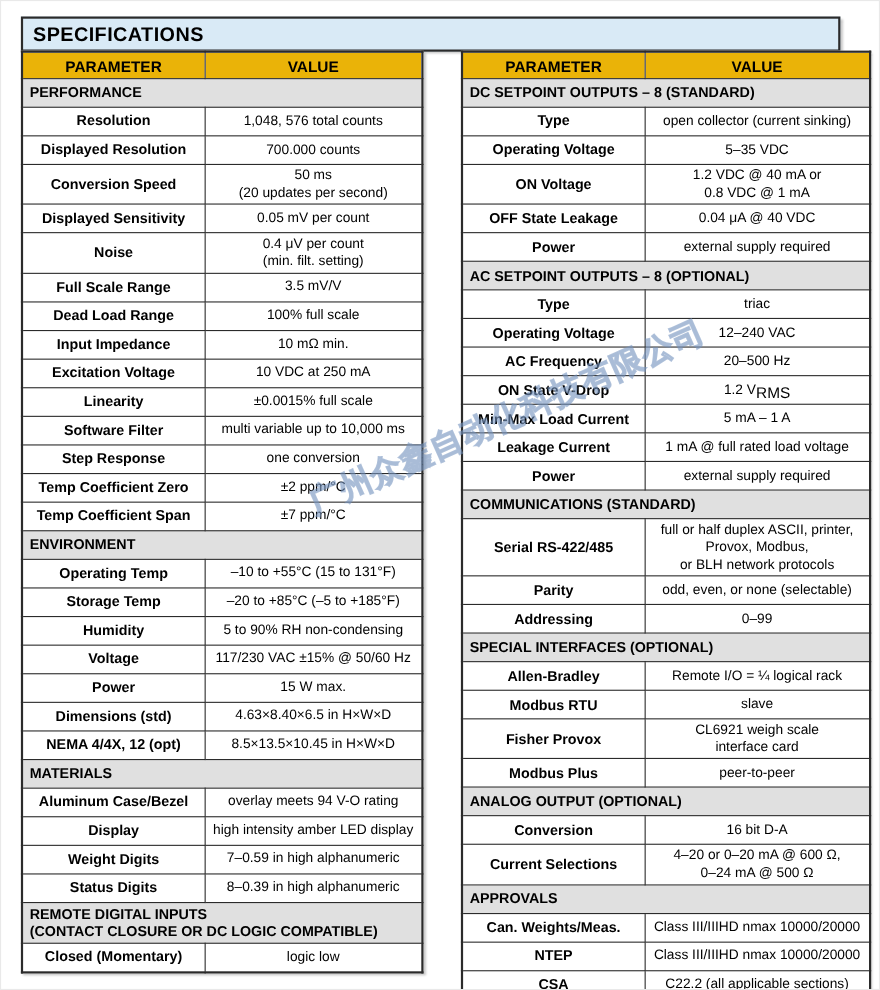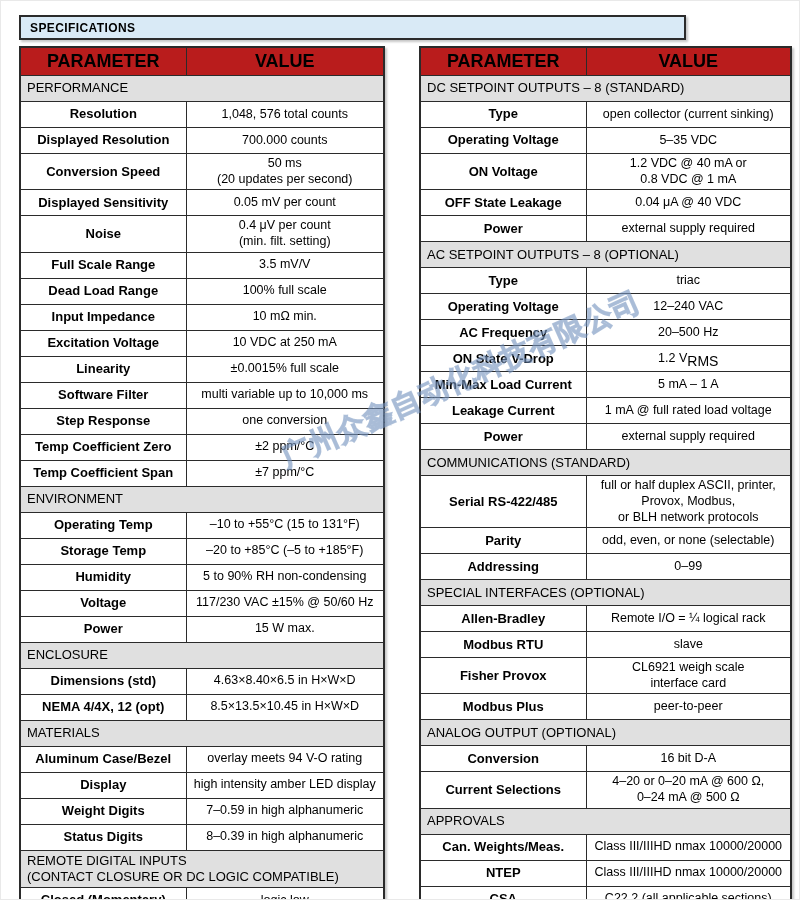--- a/index.html
+++ b/index.html
@@ -14,26 +14,26 @@
     height: 900px;
     background: #ffffff;
     overflow: hidden;
     box-sizing: border-box;
     border: 1px solid #e9e9e9;
   }
   .titlebar {
     position: absolute;
     left: 18px;
     top: 14px;
-    width: 667px;
+    width: 745px;
     box-sizing: border-box;
     border: 2px solid var(--border-color, #2b2b2b);
     background: var(--title-bar-bg, #d9eaf6);
     font-weight: bold;
-    font-size: 12px;
+    font-size: 18px;
     letter-spacing: 0.4px;
     color: #000;
     padding: 4px 9px 3px 9px;
     box-shadow: 2px 2px 2px rgba(0,0,0,0.22);
   }
   .tables {
     position: absolute;
     left: 18px;
     top: 45px;
     width: 773px;
@@ -50,30 +50,30 @@
   }
   table.tbl-left  { width: 366px; }
   table.tbl-right { width: 373px; }
   .tbl th, .tbl td {
     border: 1px solid var(--border-color, #2b2b2b);
     color: #000;
     vertical-align: middle;
     overflow: hidden;
   }
   .tbl th {
-    font-size: 18px;
+    font-size: 14px;
     text-align: center;
     padding: 3px 4px;
     height: 17px;
-    background: #b91c1c;
+    background: #eab308;
   }
   .tbl td { height: 21px; line-height: 1.25; }
   td.section {
     background: var(--section-bg, #e0e0e0);
-    font-weight: normal;
+    font-weight: bold;
     font-size: 13px;
     text-align: left;
     padding: 2px 6px;
     white-space: pre-line;
   }
   td.param {
     font-weight: bold;
     font-size: 13px;
     text-align: center;
     padding: 2px 6px;
@@ -208,23 +208,20 @@
           </tr>
           <tr>
             <td class="param">Voltage</td>
             <td class="value">117/230 VAC ±15% @ 50/60 Hz</td>
           </tr>
           <tr>
             <td class="param">Power</td>
             <td class="value">15 W max.</td>
           </tr>
           <tr>
-            <td colspan="2" class="section">ENCLOSURE</td>
-          </tr>
-          <tr>
             <td class="param">Dimensions (std)</td>
             <td class="value">4.63×8.40×6.5 in H×W×D</td>
           </tr>
           <tr>
             <td class="param">NEMA 4/4X, 12 (opt)</td>
             <td class="value">8.5×13.5×10.45 in H×W×D</td>
           </tr>
           <tr>
             <td colspan="2" class="section">MATERIALS</td>
           </tr>

